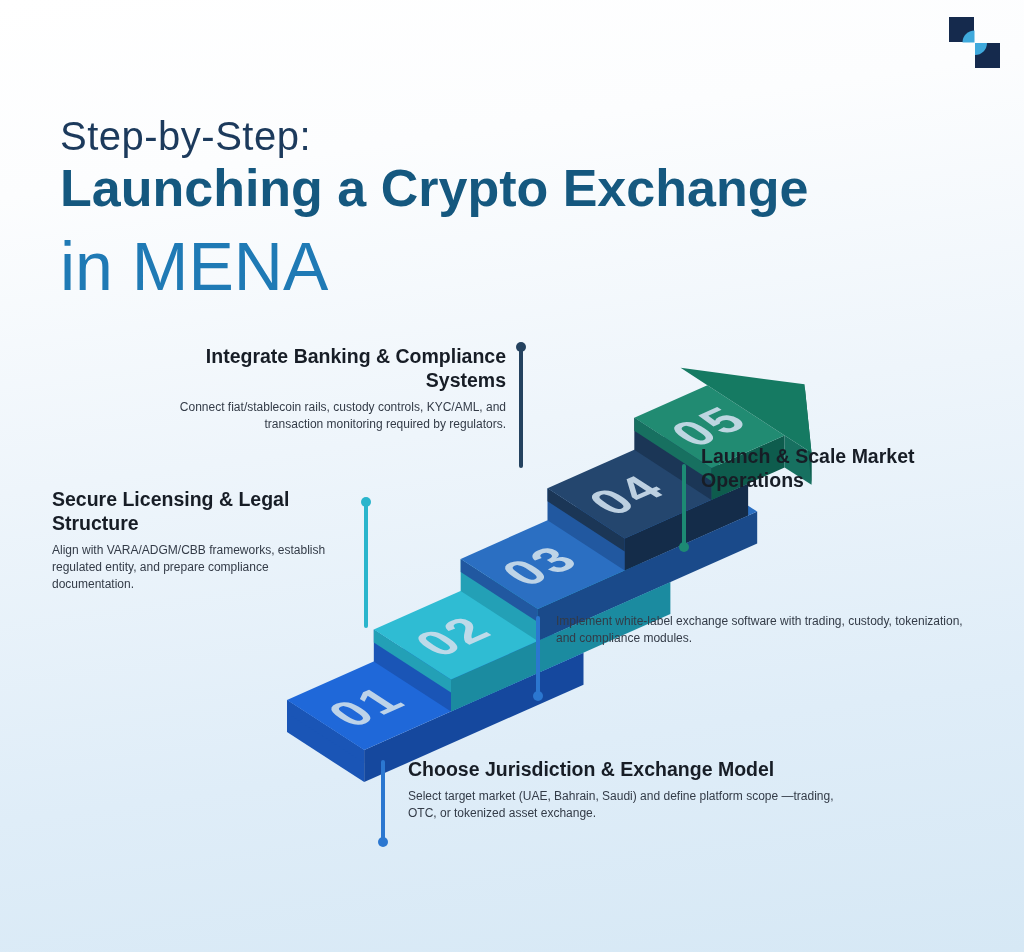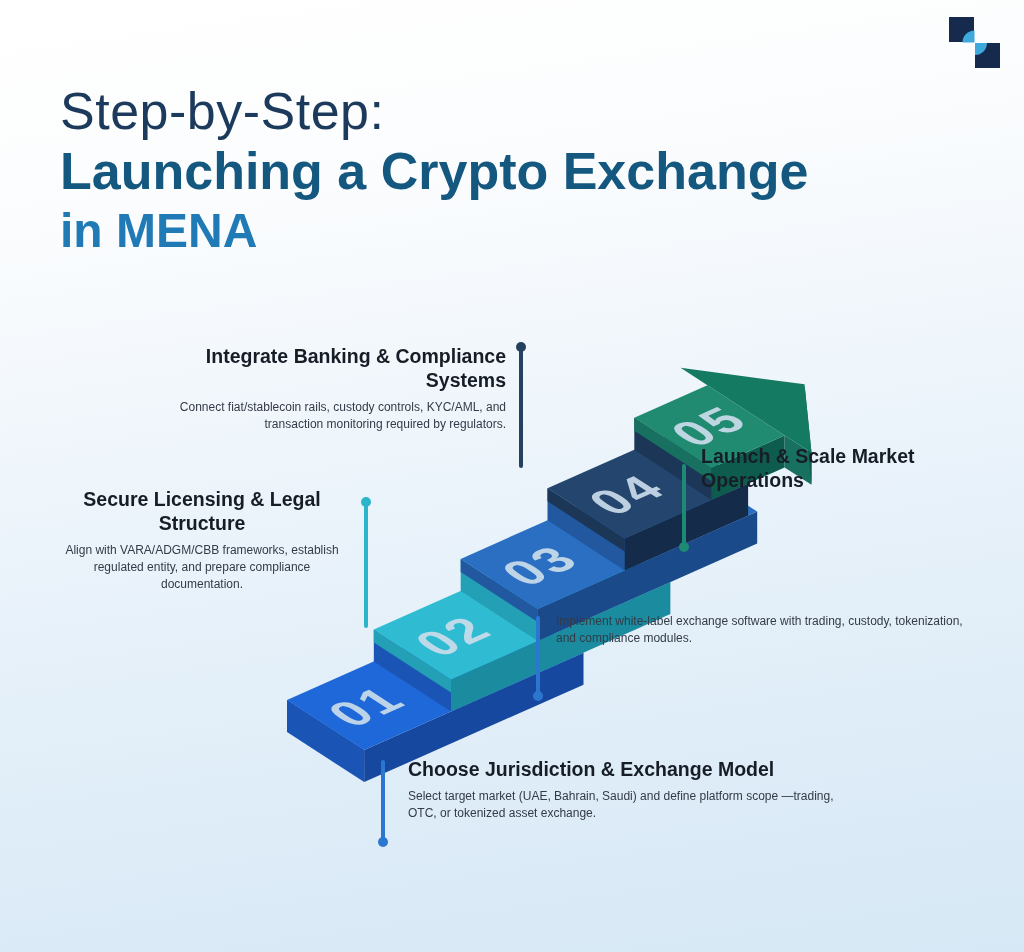--- a/index.html
+++ b/index.html
@@ -1,44 +1,44 @@
 <!DOCTYPE html>
 <html><head>
 <meta charset="utf-8">
 <style>
   html,body{margin:0;padding:0;}
   body{font-family:"Liberation Sans", sans-serif;}
   #canvas{position:relative;width:1024px;height:952px;overflow:hidden;
           background:linear-gradient(172deg,#ffffff 0%,#fcfdfe 18%,#eef5fb 45%,#dfedf8 75%,#d6e8f5 100%);}
   
   .heading{position:absolute;left:60px;top:82px;}
-  .kicker{font-size:52px;font-weight:400;letter-spacing:0.5px;line-height:1.15;}
+  .kicker{font-size:40px;font-weight:400;letter-spacing:0.5px;line-height:1.15;margin-top:31px;}
   .main-title{font-size:52px;font-weight:700;line-height:1.14;margin-top:0;letter-spacing:0;}
-  .sub-title{font-size:48px;font-weight:700;line-height:1.14;margin-top:3px;}
+  .sub-title{font-size:68px;font-weight:400;line-height:1.14;margin-top:10px;}
   
   .logo{position:absolute;left:948px;top:16px;width:54px;height:54px;}
   
   #stairs{position:absolute;left:0;top:0;width:1024px;height:952px;z-index:1;}
   
   .connector{position:absolute;width:3.5px;border-radius:2px;z-index:2;}
   .connector .dot{position:absolute;width:10px;height:10px;border-radius:50%;left:-3.5px;}
   .dot-top .dot{top:-5px;}
   .dot-bottom .dot{bottom:-5px;}
   .c-0{left:381px;top:760px;height:82px;}
   .c-1{left:536px;top:616px;height:80px;}
   .c-2{left:364px;top:502px;height:126px;}
   .c-3{left:519px;top:347px;height:121px;}
   .c-4{left:682px;top:464px;height:83px;}
   
   .step-block{position:absolute;z-index:3;}
   .step-title{font-size:19.5px;font-weight:700;line-height:1.22;margin-bottom:6px;}
   .step-desc{font-size:12px;font-weight:400;line-height:1.42;}
   .blk-0{left:408px;top:758px;width:432px;}
   .blk-1{left:556px;top:613px;width:412px;}
-  .blk-2{left:52px; top:488px;width:300px;text-align:center;}
+  .blk-2{left:52px; top:488px;width:300px;text-align:left;}
   .blk-3{left:148px;top:345px;width:358px;text-align:right;}
   .blk-4{left:701px;top:445px;width:266px;}
 </style>
 </head>
 <body>
 
 <div id="canvas">
 
   <svg id="stairs" viewBox="0 0 1024 952">
       <polygon points="287.0,700.0 364.2,750.1 364.2,782.1 287.0,732.0" fill="#1a55b6"></polygon>

